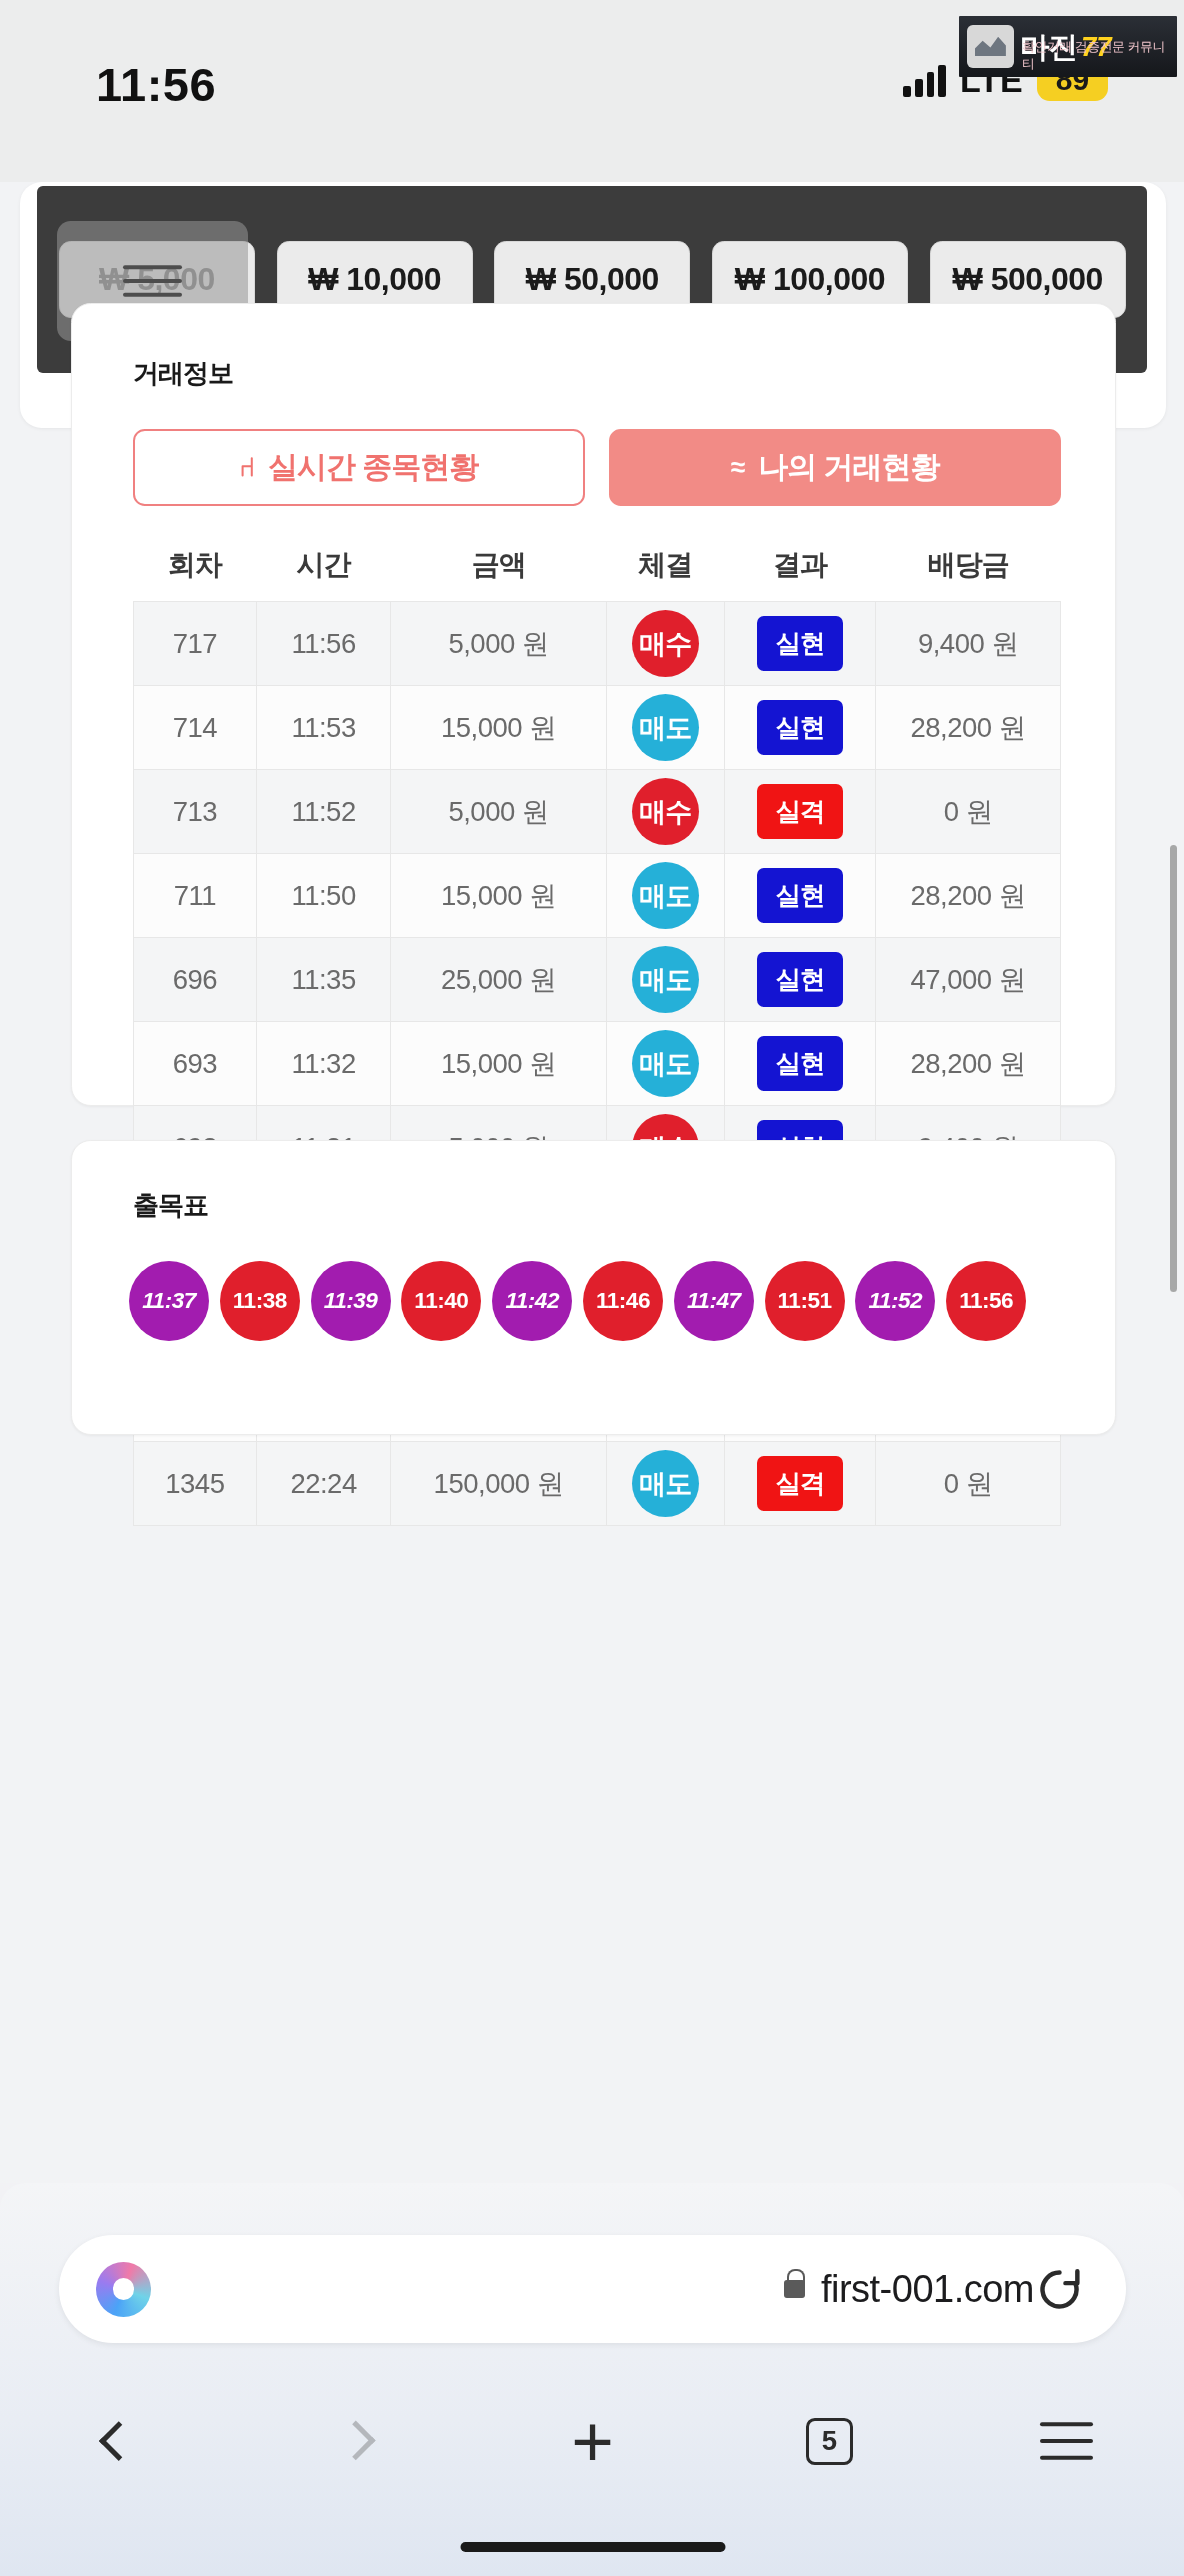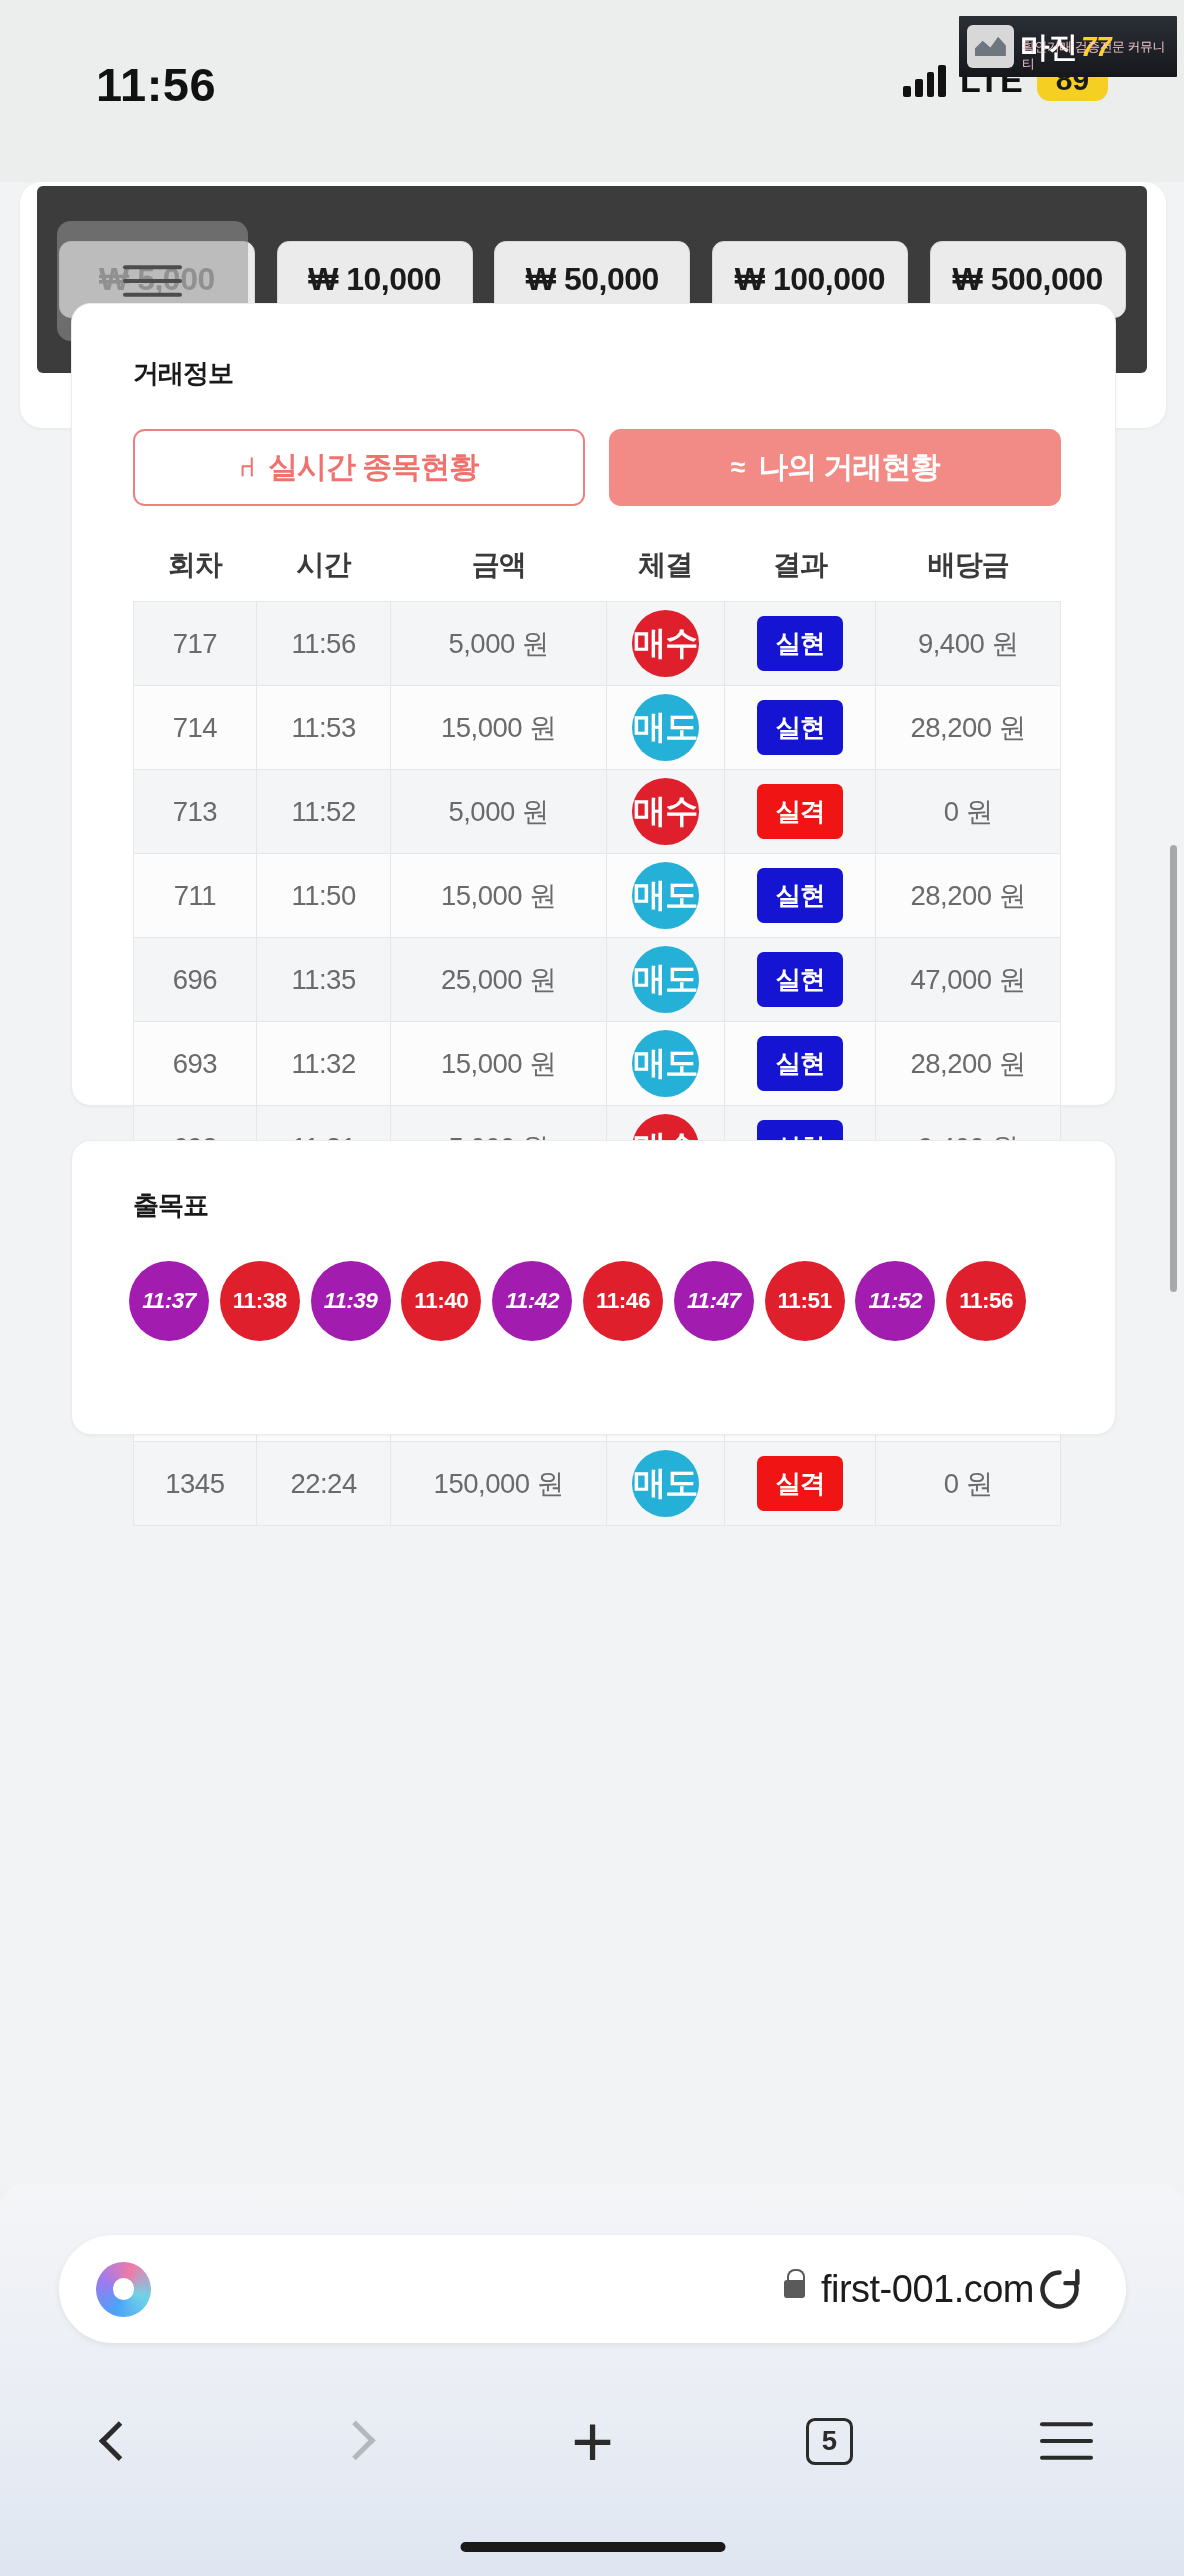--- a/index.html
+++ b/index.html
@@ -281,21 +281,21 @@
   .col-result { width: 152px; }
   .col-payout { width: 185px; }
 
   .circle {
     display: inline-flex;
     align-items: center;
     justify-content: center;
     width: 67px; height: 67px;
     border-radius: 50%;
     color: #fff;
-    font-size: 33px;
+    font-size: 27px;
     font-weight: 700;
     letter-spacing: -1px;
   }
   .buy { background: #e01f2c; }
   .sell { background: #25b0d8; }
 
   .pill {
     display: inline-flex;
     align-items: center;
     justify-content: center;

